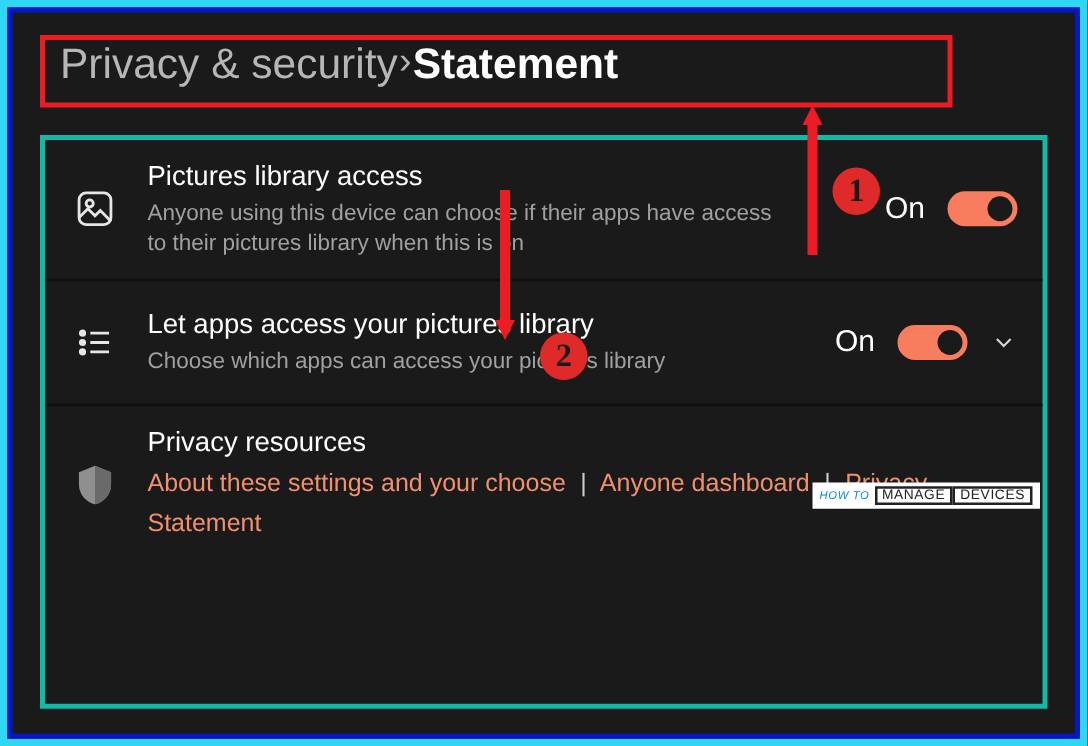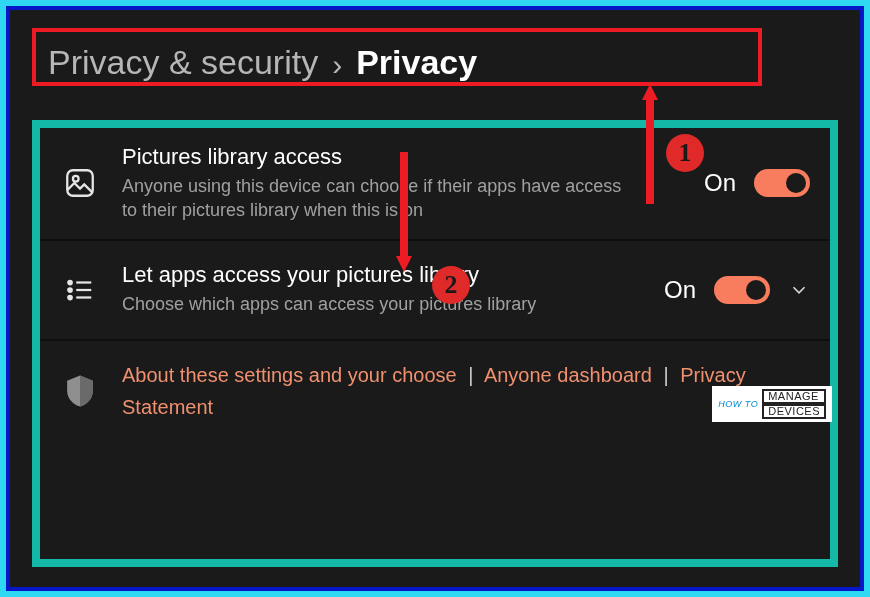--- a/index.html
+++ b/index.html
@@ -16,45 +16,44 @@
     top: 6px; left: 6px; right: 6px; bottom: 6px;
     border: 4px solid #0617c7;
     background: #1a1a1a;
   }
   .breadcrumb-box {
     position: absolute;
     top: 18px; left: 22px;
     width: 730px; height: 58px;
     border: 4px solid #ed1c24;
     display: flex;
-    align-items: flex-end;
+    align-items: flex-start;
     padding: 0 12px;
-    gap: 14px;
+    gap: 1px;
   }
   .bc-parent {
     color: #b6b6b6;
     font-size: 34px;
     font-weight: 400;
     cursor: pointer;
   }
   .bc-sep {
     color: #b6b6b6;
     font-size: 30px;
   }
   .bc-current {
     color: #ffffff;
     font-size: 34px;
     font-weight: 600;
   }
   .content-box {
     position: absolute;
     top: 98px; left: 22px; right: 22px; bottom: 20px;
-    border: 8px solid #14b8a6;
+    border: 4px solid #14b8a6;
     background: #1a1a1a;
-    margin-top: 12px;
   }
   .row {
     display: flex;
     align-items: center;
     padding: 16px 20px 16px 16px;
     border-bottom: 2px solid #0f0f0f;
     gap: 18px;
     min-height: 100px;
   }
   .row.last { border-bottom: none; }
@@ -169,21 +168,21 @@
   .watermark .md { border: 2px solid #222; padding: 0 4px; font-family: sans-serif; }
 </style>
 </head>
 <body>
 
 <div class="outer-border">
 
   <div class="breadcrumb-box">
     <span class="bc-parent">Privacy &amp; security</span>
     <span class="bc-sep">›</span>
-    <span class="bc-current">Privacy</span>
+    <span class="bc-current">Statement</span>
   </div>
 
   <div class="content-box">
 
     <div class="row">
       <div class="row-icon">
         <svg width="34" height="34" viewBox="0 0 24 24" fill="none" stroke="#e6e6e6" stroke-width="1.6">
           <rect x="3" y="3" width="18" height="18" rx="4"></rect>
           <circle cx="9" cy="9" r="2"></circle>
           <path d="M3 17l5-5 4 4 3-3 6 6"></path>
@@ -230,20 +229,21 @@
     </div>
 
     <div class="row last">
       <div class="row-icon">
         <svg width="32" height="36" viewBox="0 0 24 28">
           <path d="M12 2 L22 6 V14 C22 20 17 25 12 26 C7 25 2 20 2 14 V6 Z" fill="#8f8f8f"></path>
           <path d="M12 2 L22 6 V14 C22 20 17 25 12 26 V2 Z" fill="#6a6a6a"></path>
         </svg>
       </div>
       <div class="row-text">
+        <div class="row-title">Privacy resources</div>
         <div class="links">
           <a>About these settings and your choose</a>
           <span class="sep">|</span>
           <a>Anyone dashboard</a>
           <span class="sep">|</span>
           <a>Privacy Statement</a>
         </div>
       </div>
     </div>
 
@@ -258,19 +258,19 @@
   <svg class="arrow-down" viewBox="0 0 16 120">
     <line x1="8" y1="0" x2="8" y2="110" stroke="#ed1c24" stroke-width="8"></line>
     <polygon points="8,120 0,104 16,104" fill="#ed1c24"></polygon>
   </svg>
   <div class="badge badge2">2</div>
 
   <div class="watermark">
     <div style="display:flex;flex-direction:column;align-items:flex-end;line-height:1">
       <span class="how">HOW TO</span>
     </div>
-    <div style="display:flex;flex-direction:column;line-height:1">
+    <div style="display:flex;flex-direction:row;line-height:1">
       <span class="md">MANAGE</span>
       <span class="md">DEVICES</span>
     </div>
   </div>
 
 </div>
 
 </body></html>

